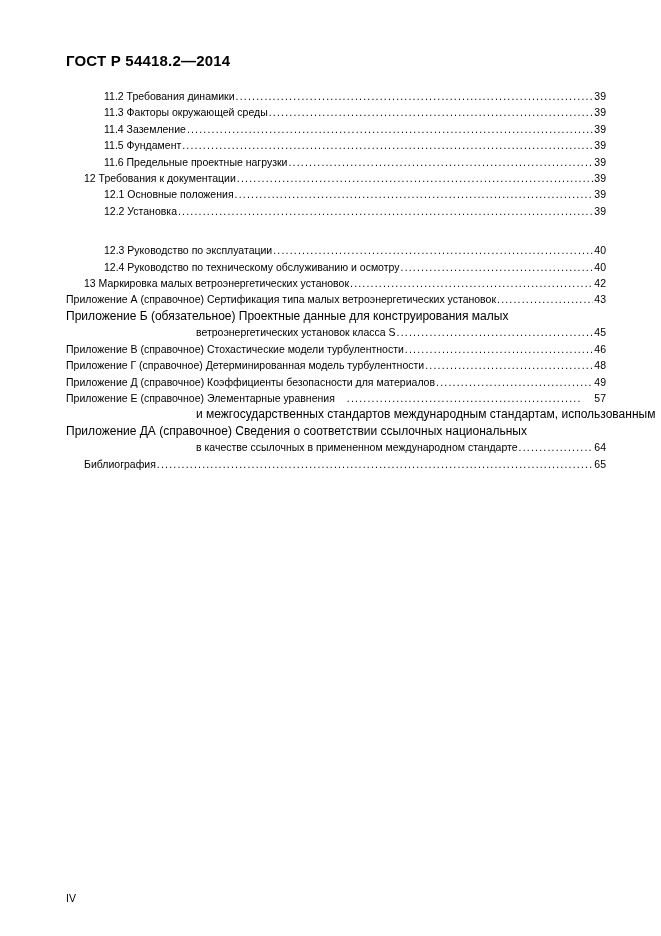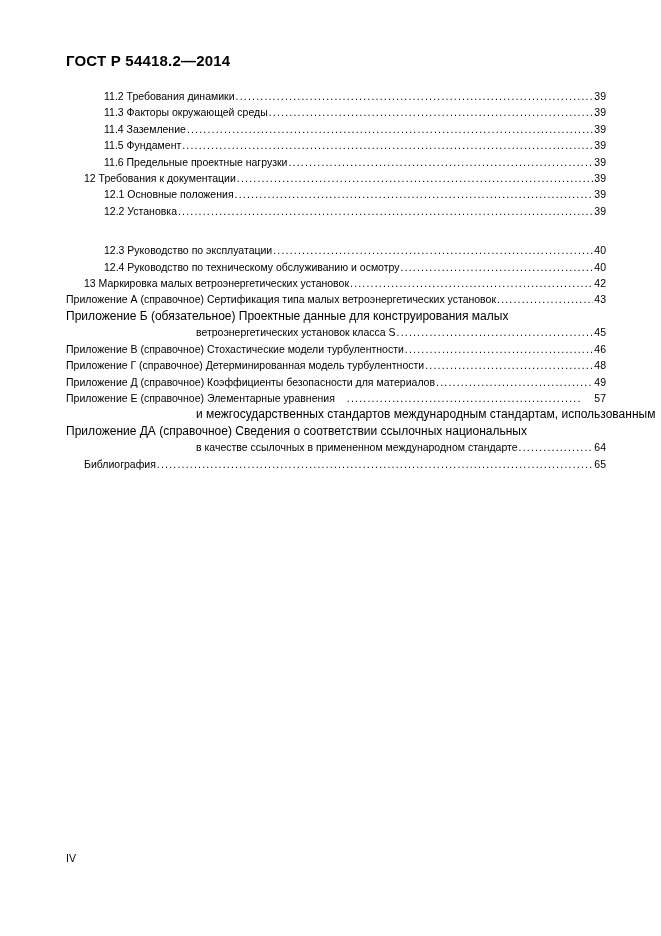--- a/index.html
+++ b/index.html
@@ -55,21 +55,21 @@
   }
   
   .toc-cont {
     font-size: 12px;
     line-height: 16.4px;
     white-space: nowrap;
   }
   .footer {
     position: absolute;
     left: 66px;
-    top: 852px;
+    top: 892px;
     font-size: 10.5px;
   }
 </style>
 </head>
 <body>
 
 <div class="page">
 
   <div class="header">ГОСТ Р 54418.2—2014</div>
 

